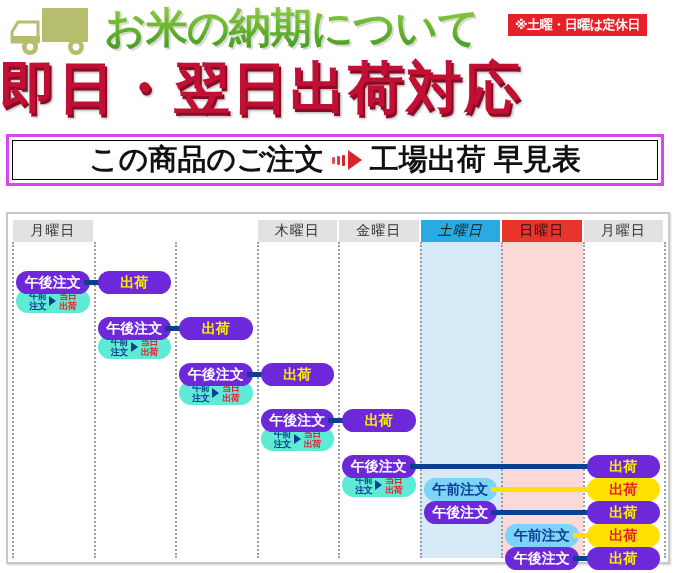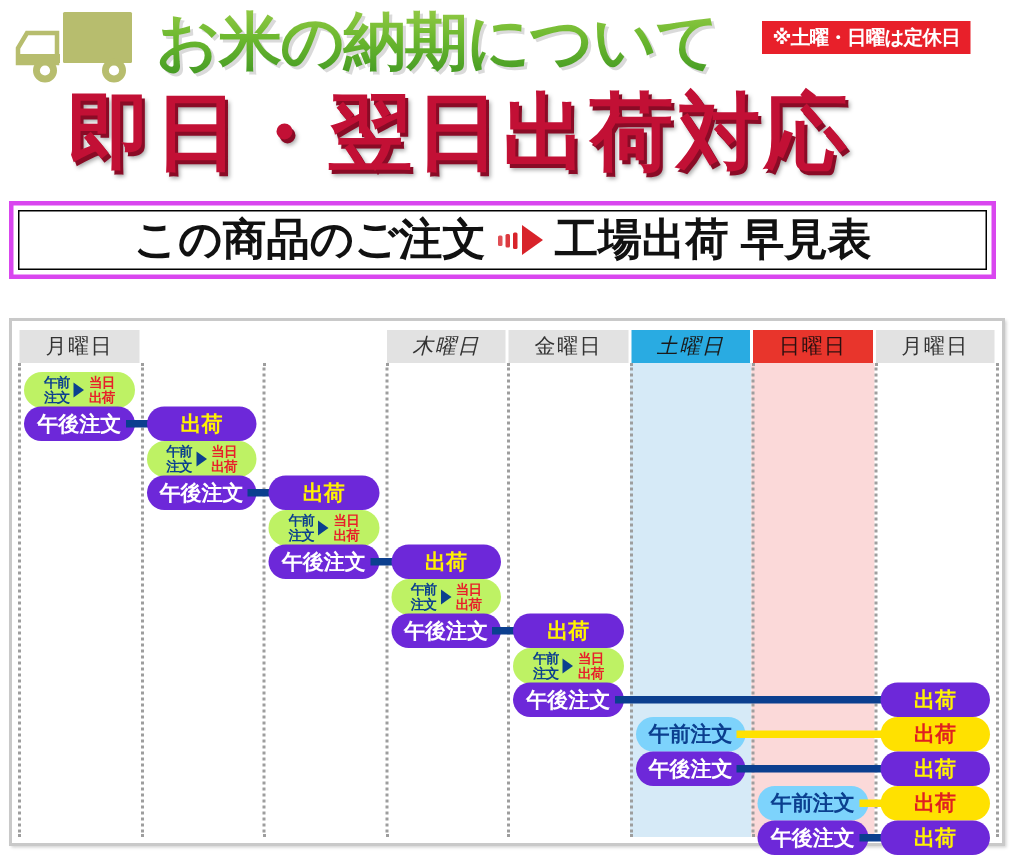--- a/index.html
+++ b/index.html
@@ -38,21 +38,21 @@
     position:absolute;left:508px;top:14px;
     background:#E8202A;color:#ffffff;
     font-size:13px;font-weight:bold;
     padding:4px 7px 5px 7px;
     letter-spacing:-0.5px;
     white-space:nowrap;
     line-height:1;
   }
   #headline{
     position:absolute;left:0;top:52px;width:612px;
-    text-align:center;
+    text-align:left;
     font-size:56px;font-weight:bold;
     letter-spacing:2px;
     line-height:72px;
     color:#C21035;
     white-space:nowrap;
     -webkit-text-stroke:3px #ffffff;
     paint-order:stroke fill;
     text-shadow:2px 3px 0 #8A0B26, 3px 4px 3px rgba(0,0,0,.35);
   }
 
@@ -126,23 +126,24 @@
     font-size:14px;font-weight:bold;white-space:nowrap;
     box-sizing:border-box;
   }
   .pill.navy{background:#6d28d9;color:#FFF200;}
   .pill.navy.white{color:#ffffff;}
   .pill.yellow{background:#7dd3fc;color:#0B3F8F;}
   .pill.ship-yellow{background:#FFE100;color:#E02020;}
 
   
   .pill.am-combo{
-    height:24px;border-radius:12px;background:#bef264;
+    height:24px;border-radius:12px;background:#5eead4;
     display:flex;align-items:center;justify-content:center;gap:2px;
     padding:0 5px;
+    margin-top:41px;
   }
   .am-combo .two-line{
     display:flex;flex-direction:column;
     font-size:9px;font-weight:bold;line-height:10px;
     letter-spacing:-0.5px;
   }
   .am-combo .lbl{color:#0B3F8F;}
   .am-combo .val{color:#E8202A;}
   .am-combo .tri-blue{
     width:0;height:0;border-left:7px solid #0B3F8F;
@@ -202,21 +203,21 @@
       <div class="col-sep" style="left: 0px;"></div>
       <div class="col-sep" style="left: 81.5px;"></div>
       <div class="col-sep" style="left: 163px;"></div>
       <div class="col-sep" style="left: 244.5px;"></div>
       <div class="col-sep" style="left: 326px;"></div>
       <div class="col-sep" style="left: 407.5px;"></div>
       <div class="col-sep" style="left: 489px;"></div>
       <div class="col-sep" style="left: 570.5px;"></div>
       <div class="col-sep" style="left: 652px;"></div>
       <div class="day-head" style="left: 1px; width: 79.5px;">月曜日</div>
-      <div class="day-head" style="left: 245.5px; width: 79.5px; font-style: italic;">木曜日</div>
+      <div class="day-head" style="left: 245.5px; width: 79.5px;">木曜日</div>
       <div class="day-head" style="left: 327px; width: 79.5px;">金曜日</div>
       <div class="day-head sat" style="left: 408.5px; width: 79.5px;">土曜日</div>
       <div class="day-head sun" style="left: 490px; width: 79.5px;">日曜日</div>
       <div class="day-head" style="left: 571.5px; width: 79.5px;">月曜日</div>
       <div class="pill am-combo" style="left: 4px; top: 30px; width: 73.5px;">
         <span class="two-line">
           <span class="lbl">午前</span>
           <span class="lbl">注文</span>
         </span>
         <span class="tri-blue"></span>

